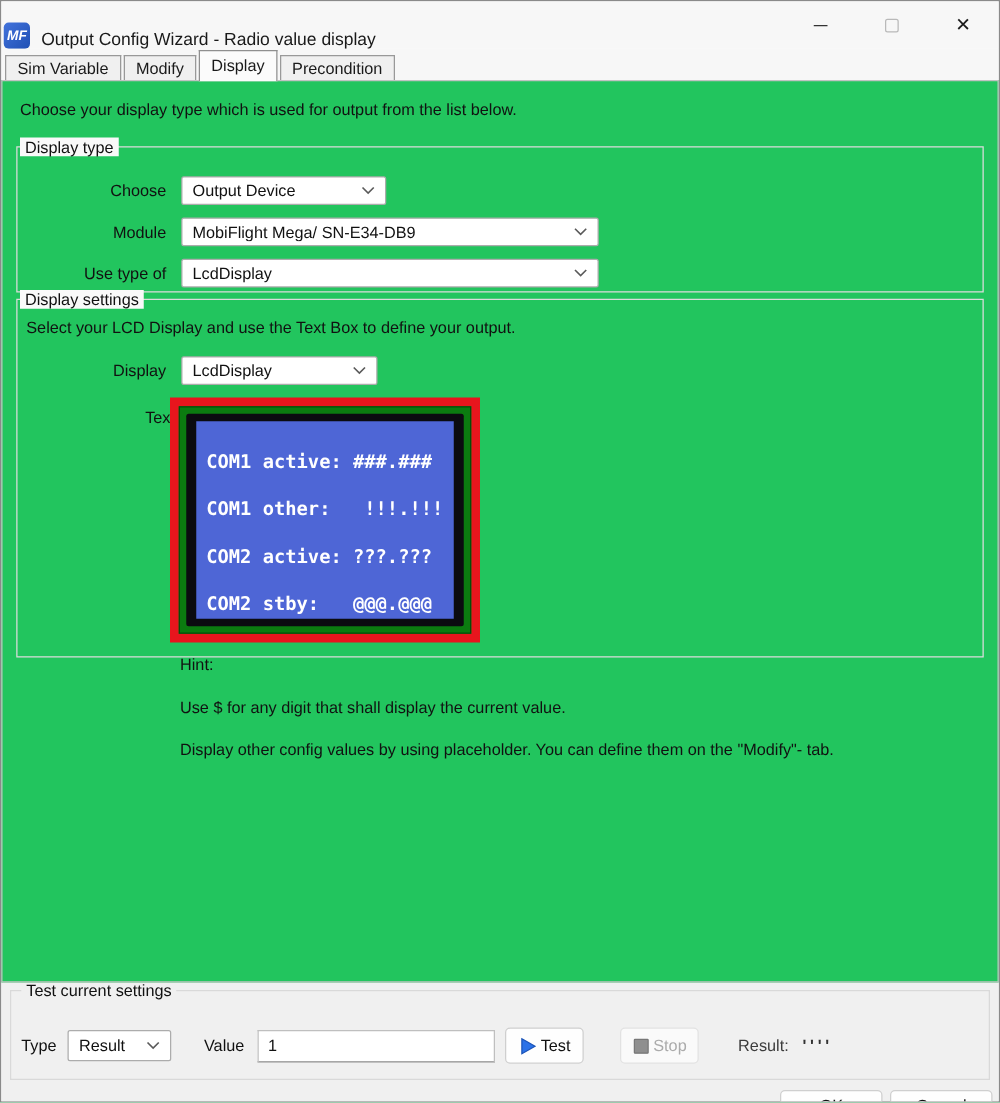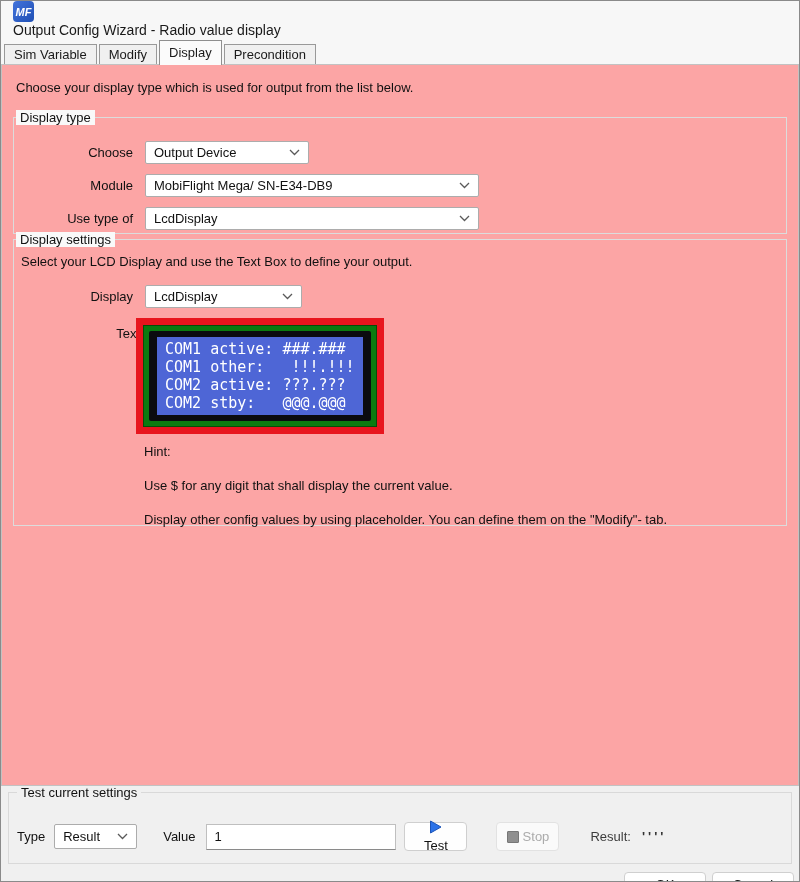--- a/index.html
+++ b/index.html
@@ -14,23 +14,22 @@
     width: 800px; height: 882px;
     background: #f9f9f9;
     border: 1px solid #8a8a8a;
     position: relative;
     overflow: hidden;
   }
   
   .titlebar {
     height: 38px;
     background: #f7f7f7;
-    display: flex; align-items: flex-start;
-    padding-left: 12px;
-    flex-direction: column;
+    display: flex; align-items: flex-end;
+    padding-left: 2px;
   }
   .app-icon {
     width: 21px; height: 21px;
     border-radius: 4px;
     background: linear-gradient(135deg, #4273dc 0%, #2050b4 100%);
     color: #fff;
     font-weight: bold; font-style: italic;
     font-size: 11px;
     display: flex; align-items: center; justify-content: center;
     margin-right: 9px;
@@ -67,21 +66,21 @@
     height: 25px;
     line-height: 23px;
     background: #fbfbfb;
     margin-bottom: -1px;
     border-color: #8f8f8f;
     position: relative;
   }
   
   .tabpage {
     height: 722px;
-    background: #fca5a5;
+    background: #22c55e;
     border: 1px solid #c2c2c2;
     position: relative;
     z-index: 1;
     padding-top: 15px;
   }
   .intro { margin-left: 14px; color: #111; }
   .groupbox {
     position: relative;
     border: 1px solid #dcdcdc;
     margin: 0 11px;
@@ -126,25 +125,26 @@
     padding: 7px;
   }
   .lcd-green { background: #0b7b10; border: 1px solid #064d08; padding: 5px; }
   .lcd-black { background: #0b0b10; border-radius: 2px; padding: 6px 8px; }
   .lcd-screen {
     background: #4e66d6;
     padding: 3px 8px;
   }
   .lcd-line {
     font-family: "DejaVu Sans Mono", monospace;
-    font-weight: normal;
+    font-weight: bold;
     font-size: 15px;
     line-height: 18px;
     color: #ffffff;
     white-space: pre;
+    margin-top: 20px;
   }
   .hint-block { margin-left: 130px; margin-top: 10px; color: #111; }
   .hint-block .hint-title { margin-bottom: 19px; }
   .hint-block .hint-line { margin-bottom: 19px; }
   
   .bottom-panel {
     height: 97px;
     background: #f0f0f0;
     padding-top: 6px;
   }
@@ -181,21 +181,21 @@
     height: 29px;
     border: 1px solid #cfcfcf;
     border-radius: 4px;
     background: #fefefe;
     font-family: "Liberation Sans", sans-serif;
     font-size: 13px;
     color: #111;
     display: inline-flex; align-items: center; justify-content: center;
     gap: 4px;
   }
-  .btn-test { width: 63px; margin-left: 8px; flex-direction: column; }
+  .btn-test { width: 63px; margin-left: 8px; }
   .btn-stop { width: 63px; margin-left: 29px; background: #fafafa; border-color: #e2e2e2; color: #ababab; }
   .stop-glyph { width: 12px; height: 12px; background: #8f8f8f; border: 1px solid #777; border-radius: 1px; display: inline-block; }
   .result-label { margin-left: 31px; color: #3c3c3c; }
   .result-value { margin-left: 11px; letter-spacing: 3px; font-weight: bold; color: #333; }
   .footer-row {
     display: flex; justify-content: flex-end;
     gap: 6px;
     margin-top: 8px;
     padding-right: 5px;
   }

